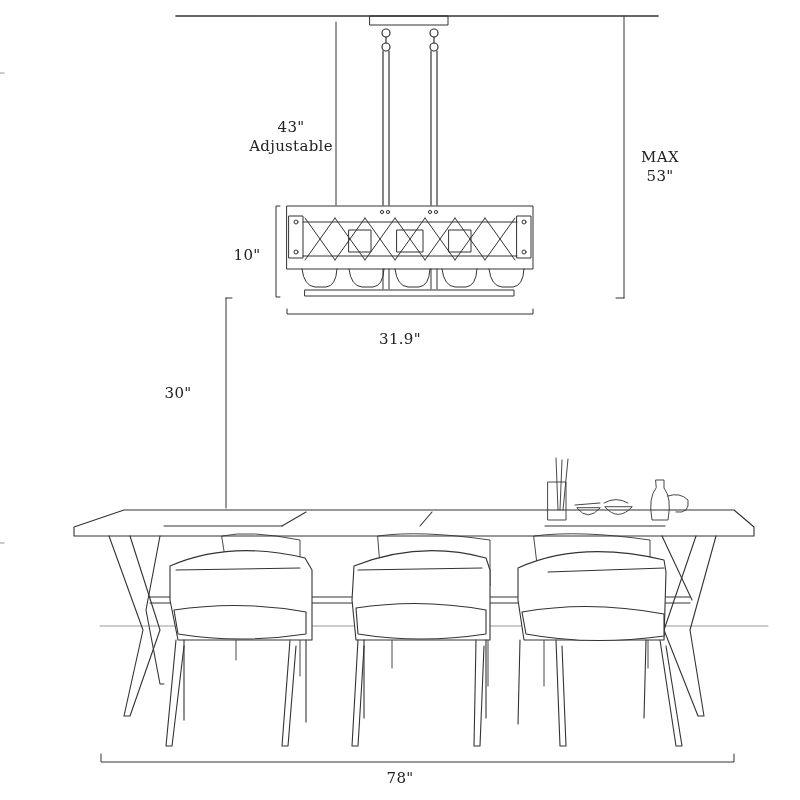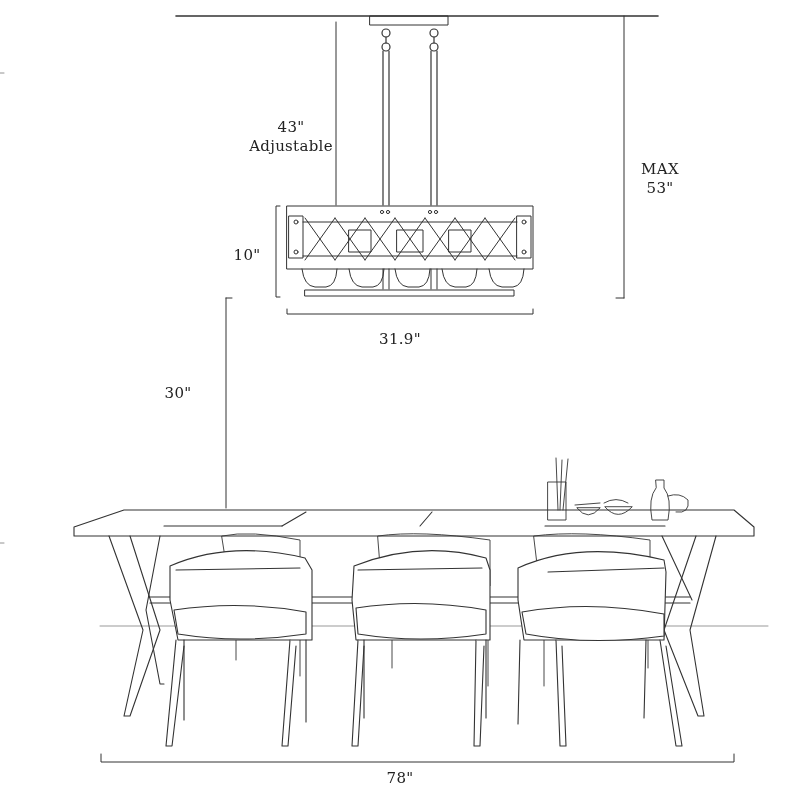--- a/index.html
+++ b/index.html
@@ -6,21 +6,21 @@
   body { width:800px; height:800px; position:relative; overflow:hidden; }
   #canvas { position:absolute; left:0; top:0; width:800px; height:800px; }
   .lbl {
     position:absolute;
     font-family:"DejaVu Serif","Liberation Serif",serif;
     font-size:15px; color:#222;
     text-align:center; line-height:19px; letter-spacing:0.3px;
     white-space:nowrap;
   }
   #lbl-adjust { left:236px; top:118px; width:110px; }
-  #lbl-max { left:620px; top:148px; width:80px;margin-top:12px; }
+  #lbl-max { left:620px; top:148px; width:80px; }
   #lbl-height { left:222px; top:246px; width:50px; }
   #lbl-width { left:360px; top:330px; width:80px; }
   #lbl-clear { left:148px; top:384px; width:60px; }
   #lbl-table { left:370px; top:769px; width:60px; }
 </style>
 </head>
 <body>
 
 <svg id="canvas" viewBox="0 0 800 800" xmlns="http://www.w3.org/2000/svg" fill="none" stroke="#333" stroke-width="1.2" stroke-linecap="round" stroke-linejoin="round">
 

